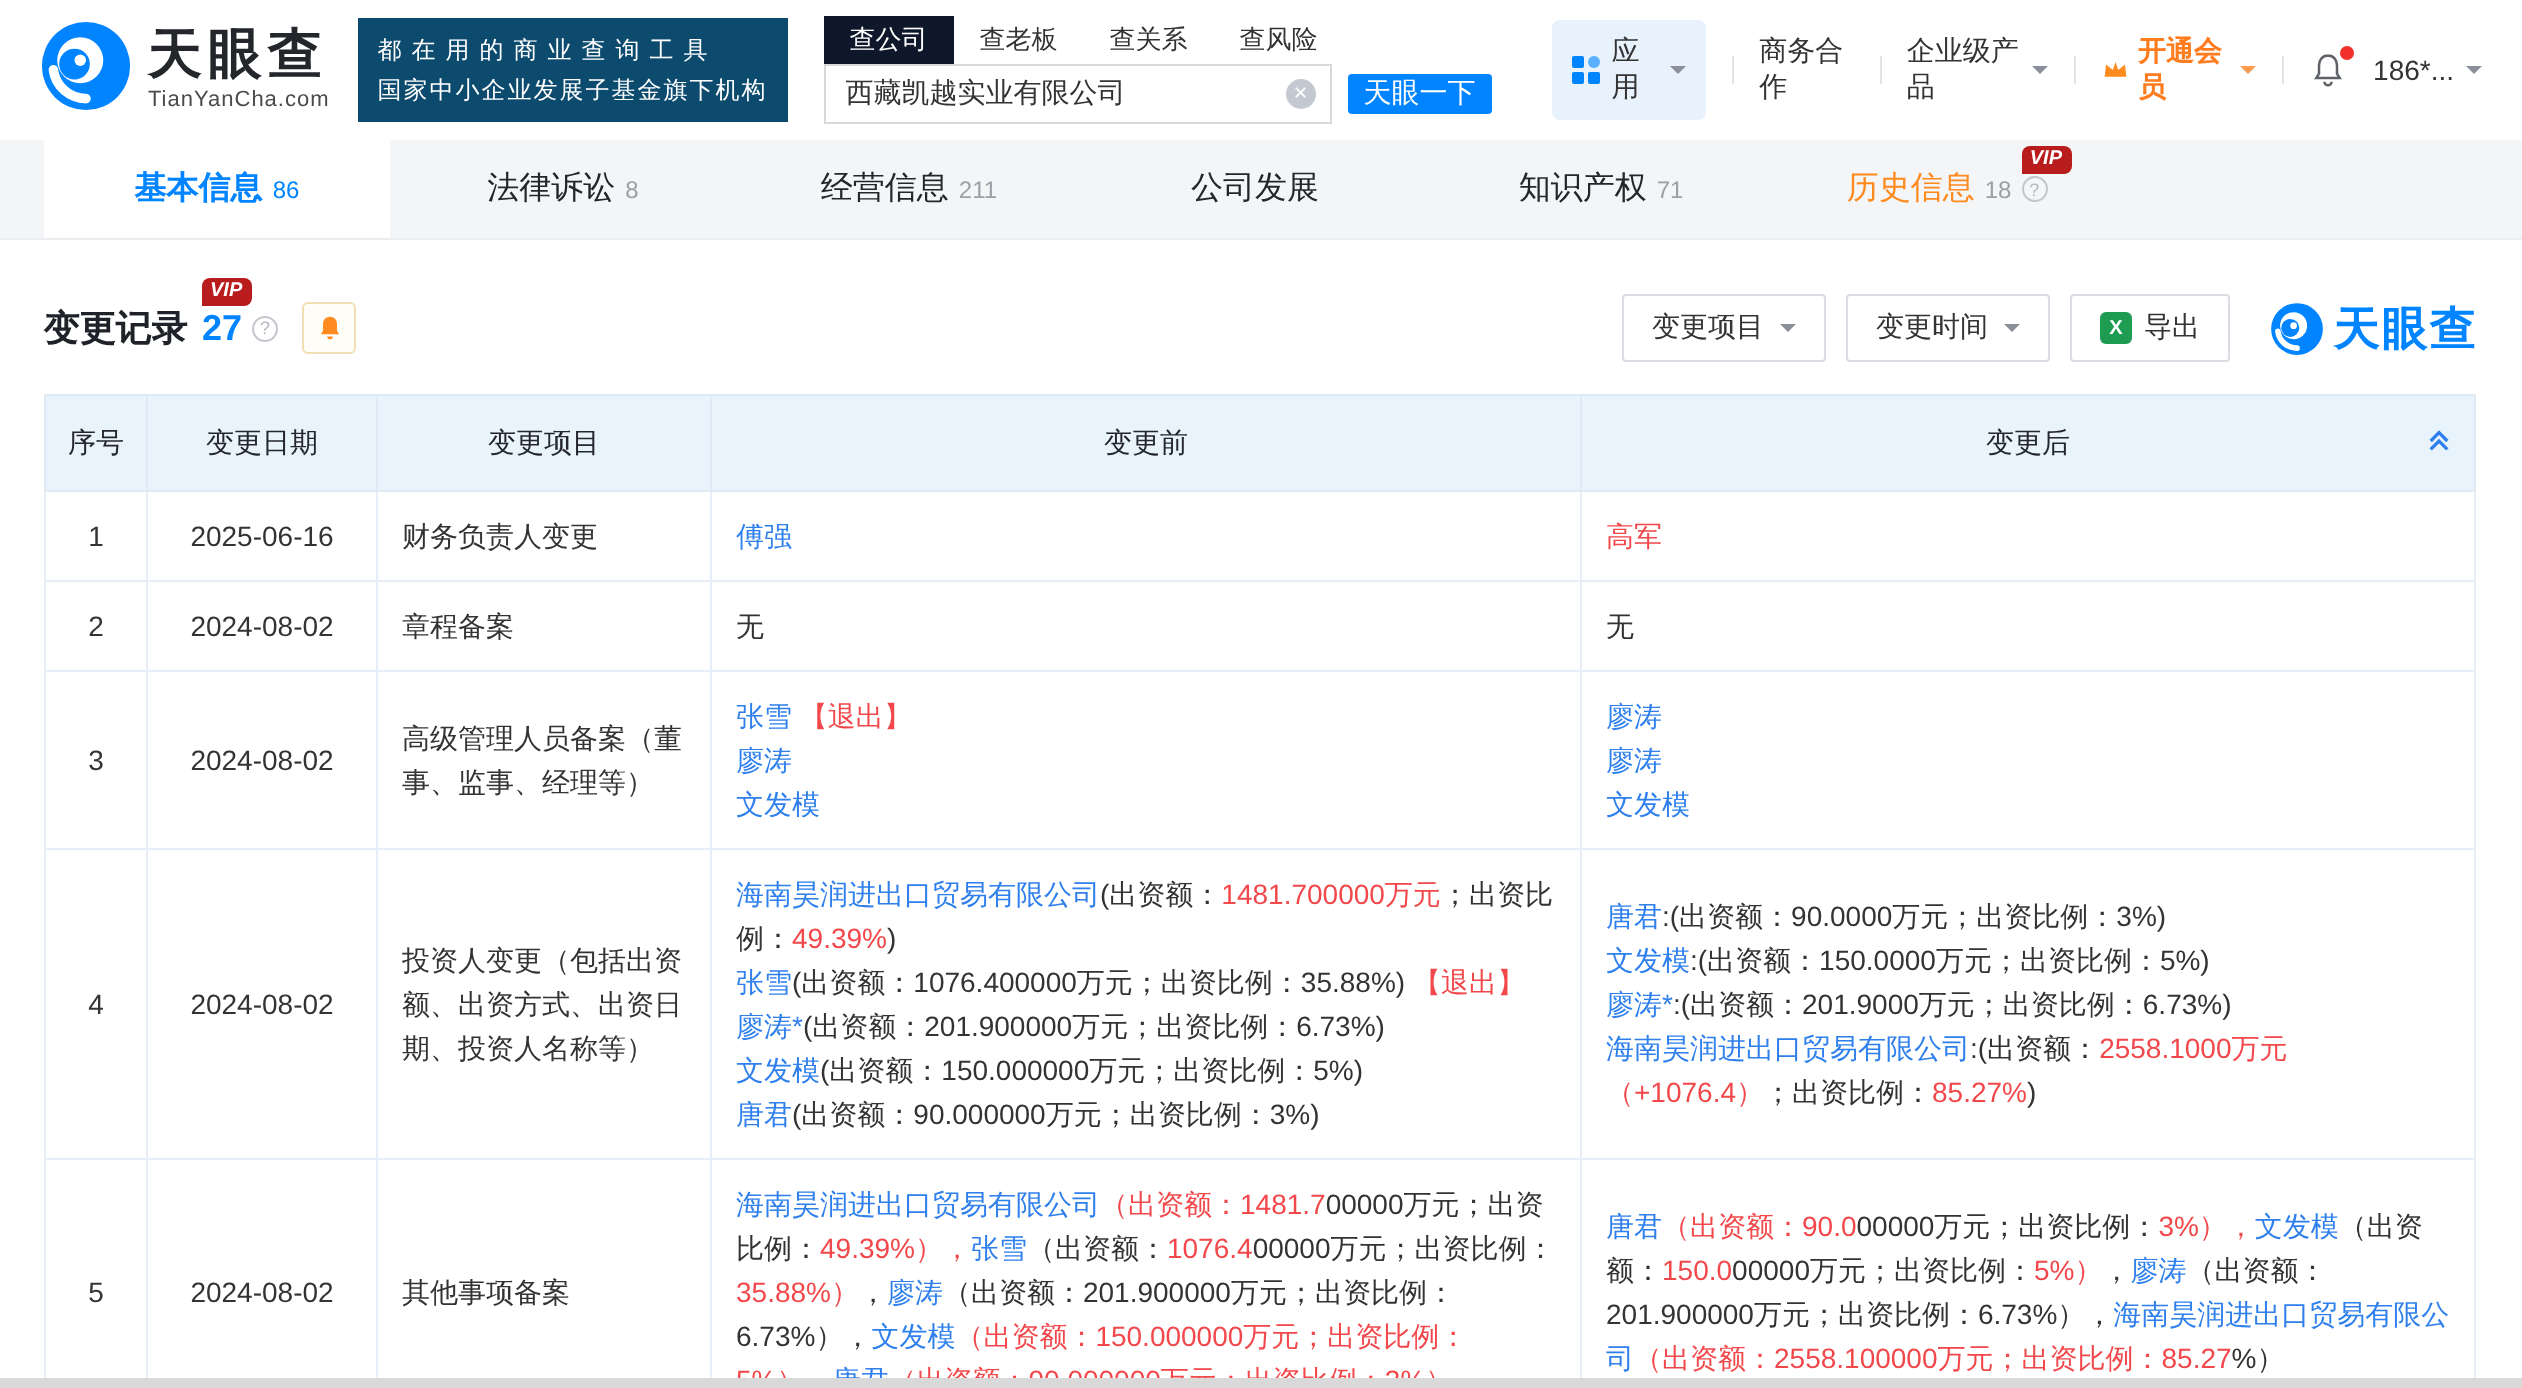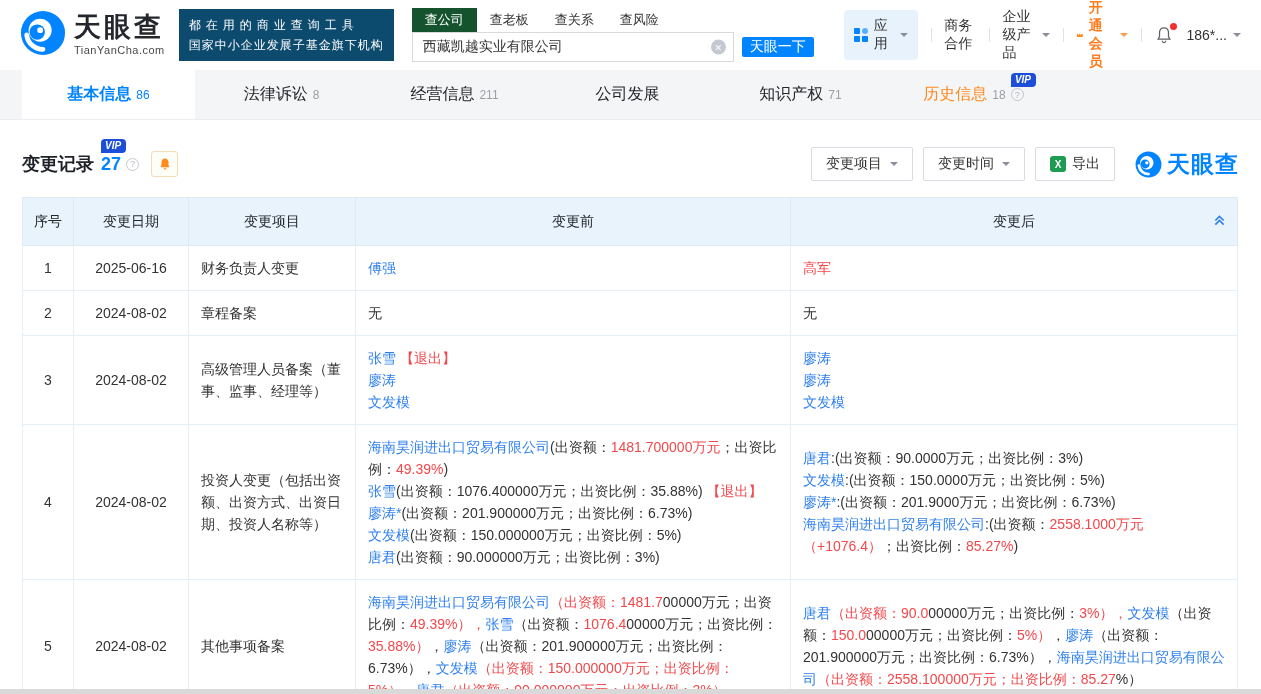--- a/index.html
+++ b/index.html
@@ -8,45 +8,45 @@
   .topbar { height:70px; display:flex; align-items:center; padding:0 20px; background:#fff; position:relative; }
   .logo { display:flex; align-items:center; gap:8px; cursor:pointer; }
   .logo-cn { font-size:27px; font-weight:bold; color:#23262b; letter-spacing:3px; line-height:1; }
   .logo-en { font-size:11px; color:#4a4a4a; margin-top:3px; letter-spacing:.5px; }
   .promo { background:#0c4a6e; color:#fff; font-size:12px; padding:6px 10px; margin-left:14px; line-height:1.7; white-space:nowrap; }
   .promo .l1 { letter-spacing:5px; }
   .promo .l2 { letter-spacing:1px; }
   .search-area { margin-left:18px; display:flex; flex-direction:column; justify-content:center; }
   .search-tabs { display:flex; font-size:13px; margin-bottom:0; }
   .search-tab { padding:3px 13px; color:#333; cursor:pointer; }
-  .search-tab.active { background:#14532d; color:#fff; }
+  .search-tab.active { background:#0f172a; color:#fff; }
   .search-row { display:flex; align-items:center; }
   .search-input-wrap { position:relative; }
-  .search-input { width:322px; height:30px; border:1px solid #d9d9d9; padding:0 30px 0 10px; font-size:14px; color:#333; outline:none; }
+  .search-input { width:254px; height:30px; border:1px solid #d9d9d9; padding:0 30px 0 10px; font-size:14px; color:#333; outline:none; }
   .clear-btn { position:absolute; right:8px; top:50%; transform:translateY(-50%); width:15px; height:15px; border-radius:50%; background:#c4c9d1; color:#fff; font-size:9px; display:flex; align-items:center; justify-content:center; cursor:pointer; }
   .search-btn { width:72px; height:20px; background:#0084ff; color:#fff; font-size:14px; border:none; margin-left:8px; border-radius:2px; cursor:pointer; }
   .top-menu { margin-left:auto; display:flex; align-items:center; font-size:14px; color:#333;padding-left:30px; }
   .menu-divider { width:1px; height:14px; background:#e3e3e3; margin:0 13px; }
   .apps-pill { background:#e8f2fd; border-radius:4px; padding:7px 10px; display:flex; align-items:center; gap:6px; cursor:pointer; }
   .grid-icon { display:inline-grid; grid-template-columns:6px 6px; gap:2px; }
   .grid-icon i { width:6px; height:6px; background:#0084ff; border-radius:1px; }
   .grid-icon i.lt { background:#5ab0ff; border-radius:50%; }
   .caret { width:0; height:0; border:4px solid transparent; border-top-color:#8a8f99; margin-left:6px; transform:translateY(2px); }
   .menu-item { cursor:pointer; display:flex; align-items:center; }
   .menu-item.vip { color:#ff7c1f; font-weight:bold; }
   .menu-item.vip .caret { border-top-color:#ff9b4d; }
   .bell-wrap { position:relative; cursor:pointer; display:flex; }
   .bell-dot { position:absolute; top:-3px; right:-4px; width:7px; height:7px; border-radius:50%; background:#f3302b; }
   .tabbar { height:50px; background:#f4f5f7; display:flex; padding-left:22px; border-bottom:1px solid #ebedf0; }
   .nav-tab { width:173px; display:flex; align-items:center; justify-content:center; font-size:16px; color:#23262b; cursor:pointer; position:relative; }
   .nav-tab.active { background:#fff; color:#0084ff; font-weight:bold; }
   .nav-tab.orange { color:#ff8a1e; }
   .nav-count { font-size:12px; color:#9aa0a6; margin-left:5px; font-weight:normal; }
   .nav-tab.active .nav-count { color:#0084ff; }
-  .vip-badge { background:#1d4ed8; color:#fff; font-size:10px; font-weight:bold; font-style:italic; padding:1px 5px 1px 4px; border-radius:4px 4px 4px 0; line-height:12px; }
+  .vip-badge { background:#b91c1c; color:#fff; font-size:10px; font-weight:bold; font-style:italic; padding:1px 5px 1px 4px; border-radius:4px 4px 4px 0; line-height:12px; }
   .nav-tab .vip-badge { position:absolute; top:3px; right:24px; }
   .help-icon { width:13px; height:13px; border:1px solid #c3c7cd; border-radius:50%; color:#b4b9c0; font-size:9px; display:inline-flex; align-items:center; justify-content:center; margin-left:5px; }
   .section-head { display:flex; align-items:center; margin:27px 22px 16px; }
   .sec-title { font-size:18px; font-weight:bold; color:#1f2329; }
   .sec-count { color:#0084ff; font-size:18px; font-weight:bold; margin-left:7px; position:relative; }
   .sec-count .vip-badge { position:absolute; top:-15px; left:0; }
   .subscribe-box { width:27px; height:26px; border:1px solid #f3ddb5; background:#fffdf8; border-radius:3px; display:flex; align-items:center; justify-content:center; margin-left:12px; cursor:pointer; }
   .sec-actions { margin-left:auto; display:flex; align-items:center; gap:10px; }
   .btn { height:34px; padding:0 14px; border:1px solid #d9dde3; background:#fff; font-size:14px; color:#333; display:flex; align-items:center; border-radius:2px; cursor:pointer; }
   .btn .caret { margin-left:8px; }

